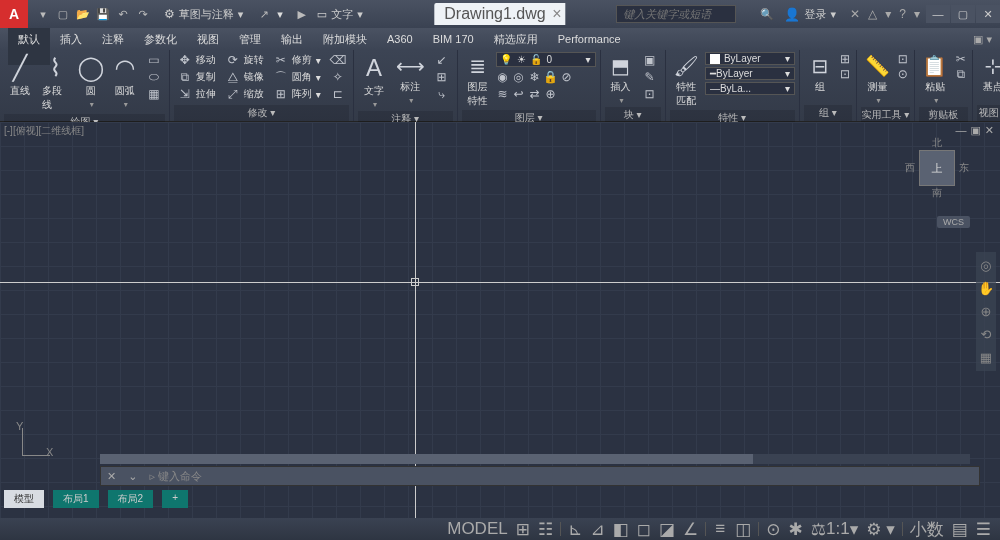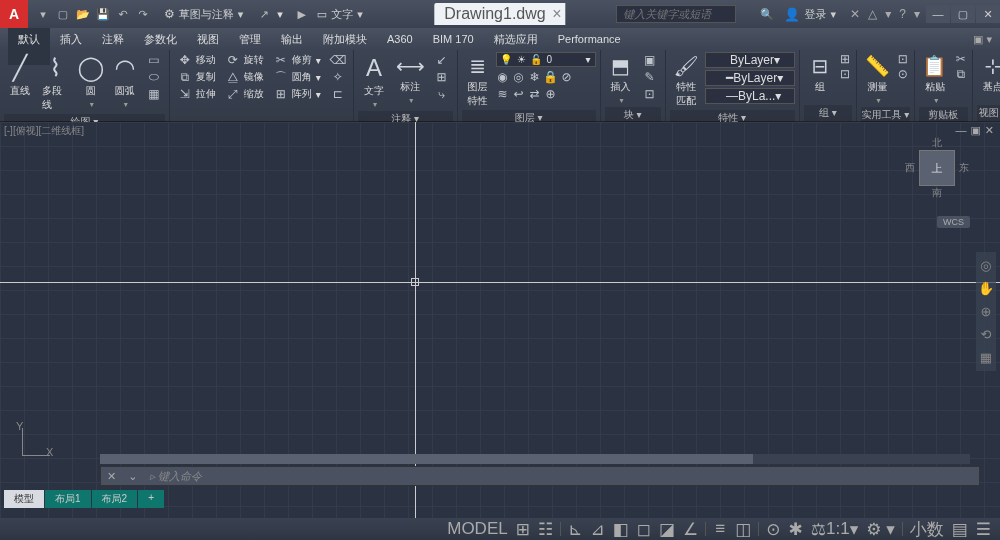--- a/index.html
+++ b/index.html
@@ -26,41 +26,41 @@
 .panel-body{flex:1;display:flex;gap:2px;align-items:flex-start}
 .panel-title{font-size:10px;color:#bbb;text-align:center;padding:1px 0;background:rgba(0,0,0,.12)}
 .big-btn{display:flex;flex-direction:column;align-items:center;gap:2px;padding:2px 4px;cursor:pointer;color:#ddd;font-size:10px;min-width:32px}
 .big-ico{font-size:24px;color:#d0d4dc}
 .med-ico{font-size:20px;color:#d0d4dc}
 .sm-row{display:flex;flex-direction:column;gap:1px}
 .sm-btn{display:flex;align-items:center;gap:4px;padding:1px 4px;cursor:pointer;color:#ddd;font-size:10px;white-space:nowrap}
 .sm-ico{width:14px;height:14px;display:inline-flex;align-items:center;justify-content:center;font-size:12px;color:#c0c4cc}
 .arrow-dn{font-size:8px;color:#999;margin-left:2px}
 .layer-combo{background:#2a3040;border:1px solid #555;color:#ddd;font-size:10px;padding:1px 4px;width:100px;display:flex;align-items:center;gap:4px}
-.bylayer{background:#2a3040;border:1px solid #555;color:#ddd;font-size:12px;padding:0 20px;width:90px;display:flex;align-items:center}
+.bylayer{background:#2a3040;border:1px solid #555;color:#ddd;font-size:10px;padding:0 4px;width:90px;display:flex;align-items:center}
 .canvas-area{position:absolute;top:122px;left:0;right:0;bottom:22px;background:#2b3242}
 .vp-label{position:absolute;top:2px;left:4px;color:#888;font-size:10px}
 .vp-ctrl{position:absolute;top:2px;right:6px;display:flex;gap:4px;color:#aaa;font-size:11px}
 .grid{position:absolute;inset:0;background-image:linear-gradient(#333b4c 1px,transparent 1px),linear-gradient(90deg,#333b4c 1px,transparent 1px);background-size:24px 24px}
 .crosshair-h{position:absolute;top:160px;left:0;right:0;height:1px;background:#ccc}
 .crosshair-v{position:absolute;top:0;bottom:0;left:415px;width:1px;background:#ccc}
 .crosshair-box{position:absolute;top:156px;left:411px;width:8px;height:8px;border:1px solid #ccc}
 .ucs{position:absolute;bottom:60px;left:18px;color:#888;font-size:11px}
 .ucs-y{position:absolute;bottom:26px;left:-2px}
 .ucs-x{position:absolute;bottom:0;left:28px}
 .ucs-line-v{position:absolute;bottom:2px;left:4px;width:1px;height:28px;background:#888}
 .ucs-line-h{position:absolute;bottom:2px;left:4px;width:28px;height:1px;background:#888}
 .viewcube{position:absolute;top:14px;right:28px;width:70px;height:80px;display:flex;flex-direction:column;align-items:center;color:#888;font-size:10px}
 .cube-box{width:36px;height:36px;background:#5a6272;border:1px solid #777;display:flex;align-items:center;justify-content:center;color:#ddd;font-size:11px;position:relative}
 .navbar{position:absolute;top:130px;right:4px;width:20px;background:rgba(60,68,84,.7);display:flex;flex-direction:column;gap:8px;padding:6px 2px;align-items:center}
 .nav-ico{color:#888;font-size:13px;cursor:pointer}
 .cmdline{position:absolute;bottom:32px;left:100px;right:20px;height:20px;background:#4a5262;display:flex;align-items:center;border:1px solid #333}
 .cmd-ico{padding:0 6px;color:#aaa;font-size:11px}
-.cmd-inp{flex:1;color:#888;font-size:11px;font-style:italic;padding-left:6px}
-.tabs-bottom{position:absolute;bottom:10px;left:4px;display:flex;gap:1px}
+.cmd-inp{flex:1;color:#888;font-size:11px;padding-left:6px}
+.tabs-bottom{position:absolute;bottom:10px;left:4px;display:flex;gap:9px}
 .btab{background:#0f766e;color:#ccc;font-size:10px;padding:2px 10px;cursor:pointer}
 .btab.active{background:#d8dce2;color:#333}
 .status{position:absolute;bottom:0;left:0;right:0;height:22px;background:linear-gradient(#3a4252,#2e3542);display:flex;align-items:center;justify-content:flex-end;padding:0 6px;gap:2px}
 .status-gap{flex:1}
 .st-btn{min-width:20px;height:18px;display:flex;align-items:center;justify-content:center;color:#aaa;font-size:17px;cursor:pointer;padding:0 3px}
 .st-sep{width:1px;height:14px;background:#555;margin:0 2px}
 .scroll-h{position:absolute;bottom:54px;left:100px;right:30px;height:10px;background:#3a4252}
 .scroll-h-thumb{position:absolute;left:0;width:75%;height:100%;background:#5a6272}
 .wcs-badge{position:absolute;top:94px;right:30px;background:#4a5262;color:#aaa;font-size:9px;padding:1px 6px;border-radius:2px}
 </style>
@@ -206,20 +206,21 @@
             <span class="sm-ico">⌫</span>
           </div>
     <div class="sm-btn">
             <span class="sm-ico">✧</span>
           </div>
     <div class="sm-btn">
             <span class="sm-ico">⊏</span>
           </div>
    </div>
   </div>
+  <div class="panel-title">修改 ▾</div>
  </div>
 
  <div class="panel">
   <div class="panel-body">
    <div class="big-btn">
           <span class="big-ico">A</span>
           <span>文字</span>
           <span class="arrow-dn">▾</span>
         </div>
    <div class="big-btn">

